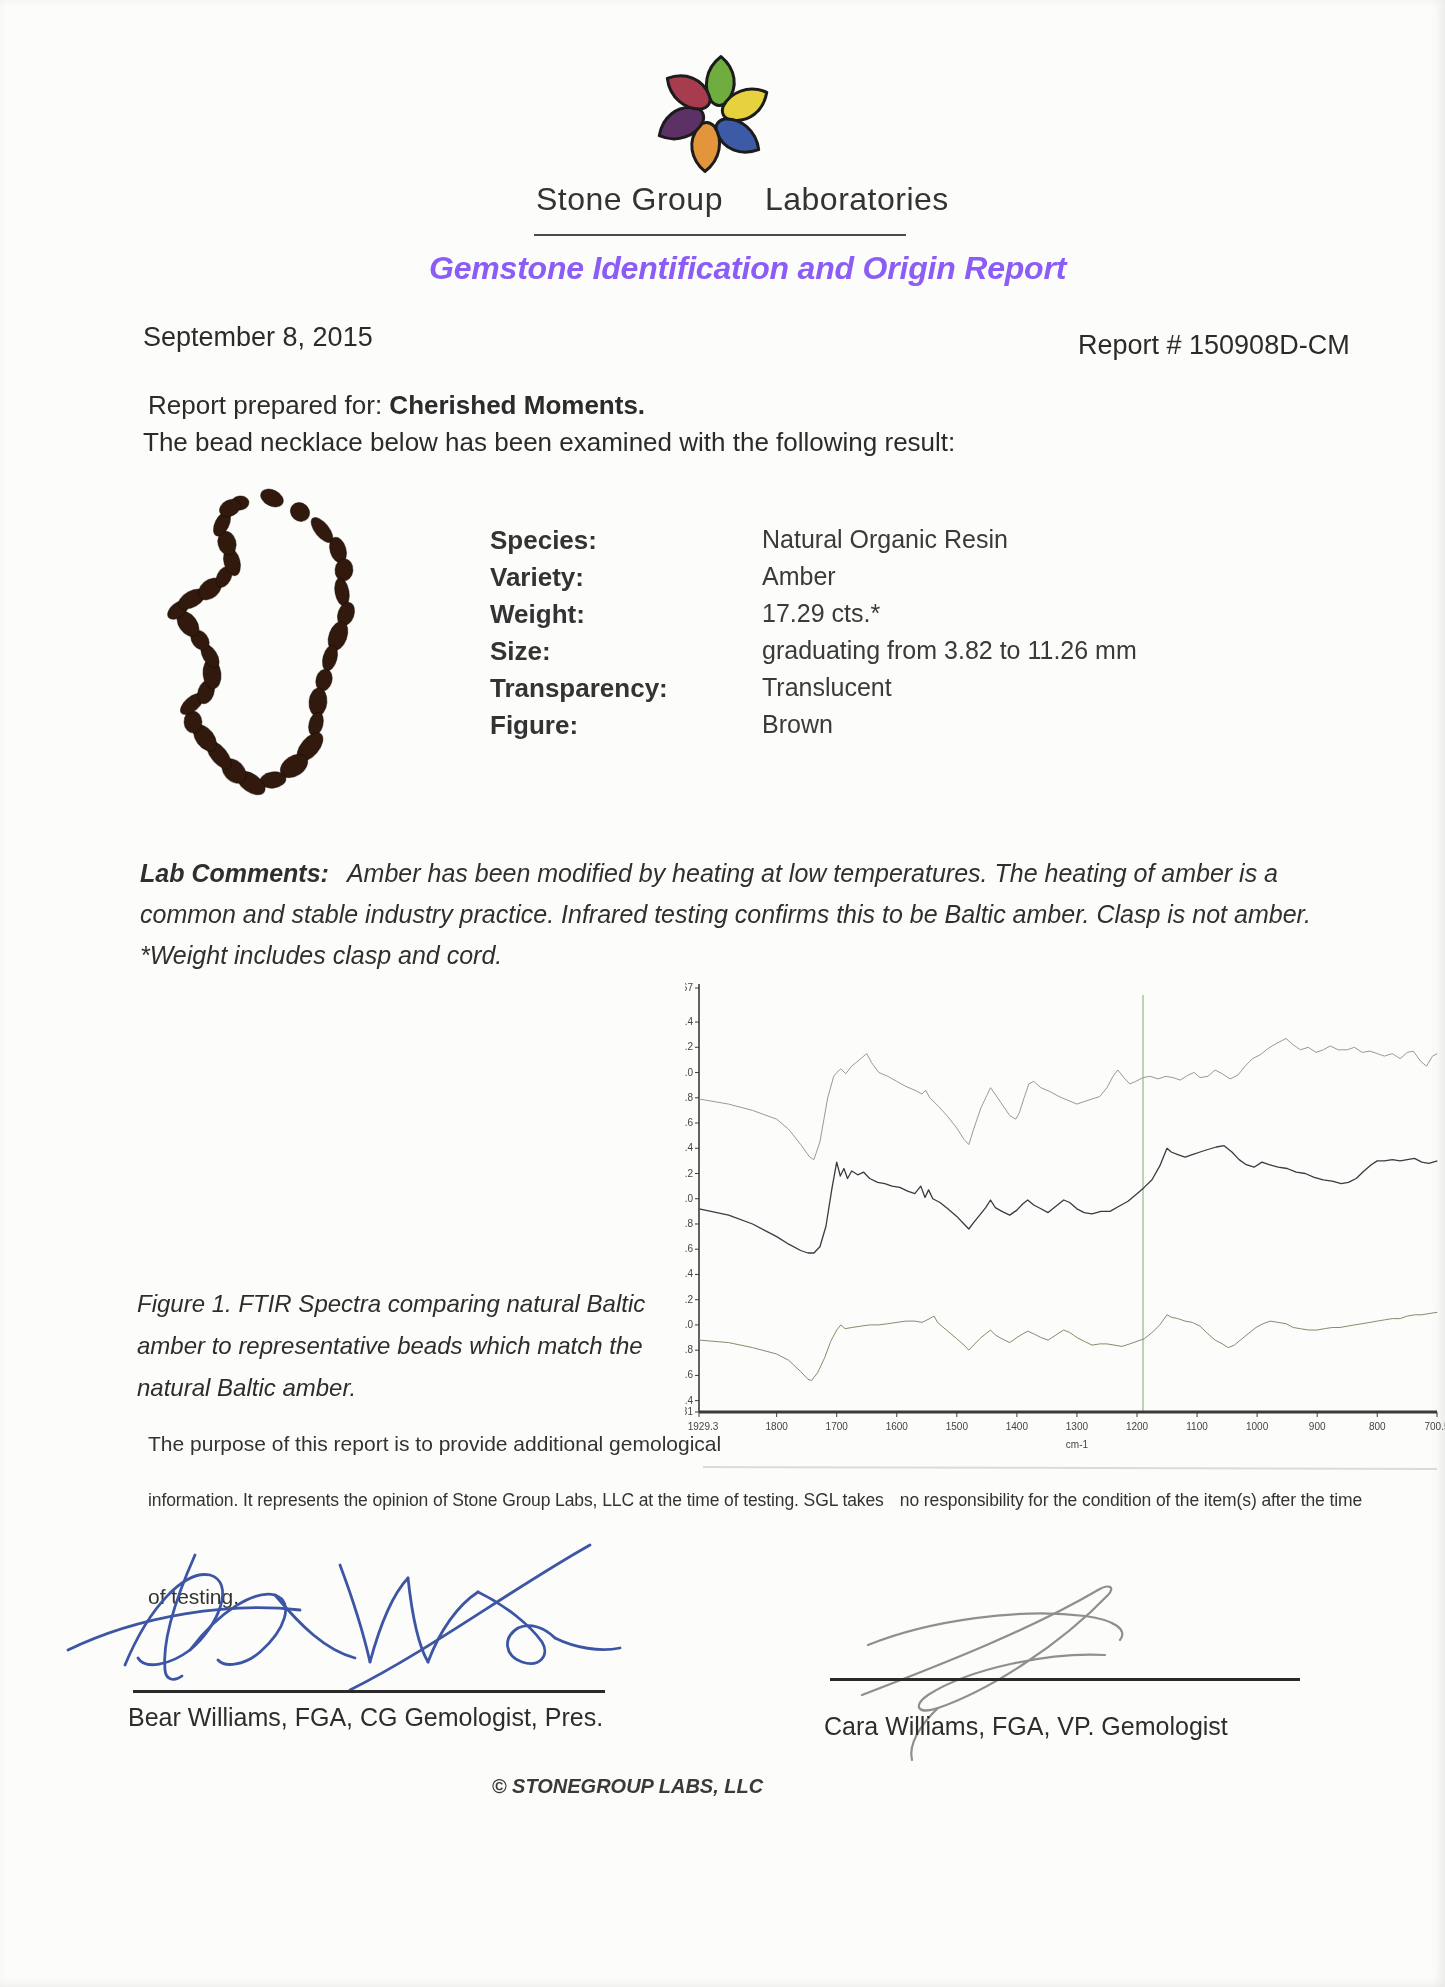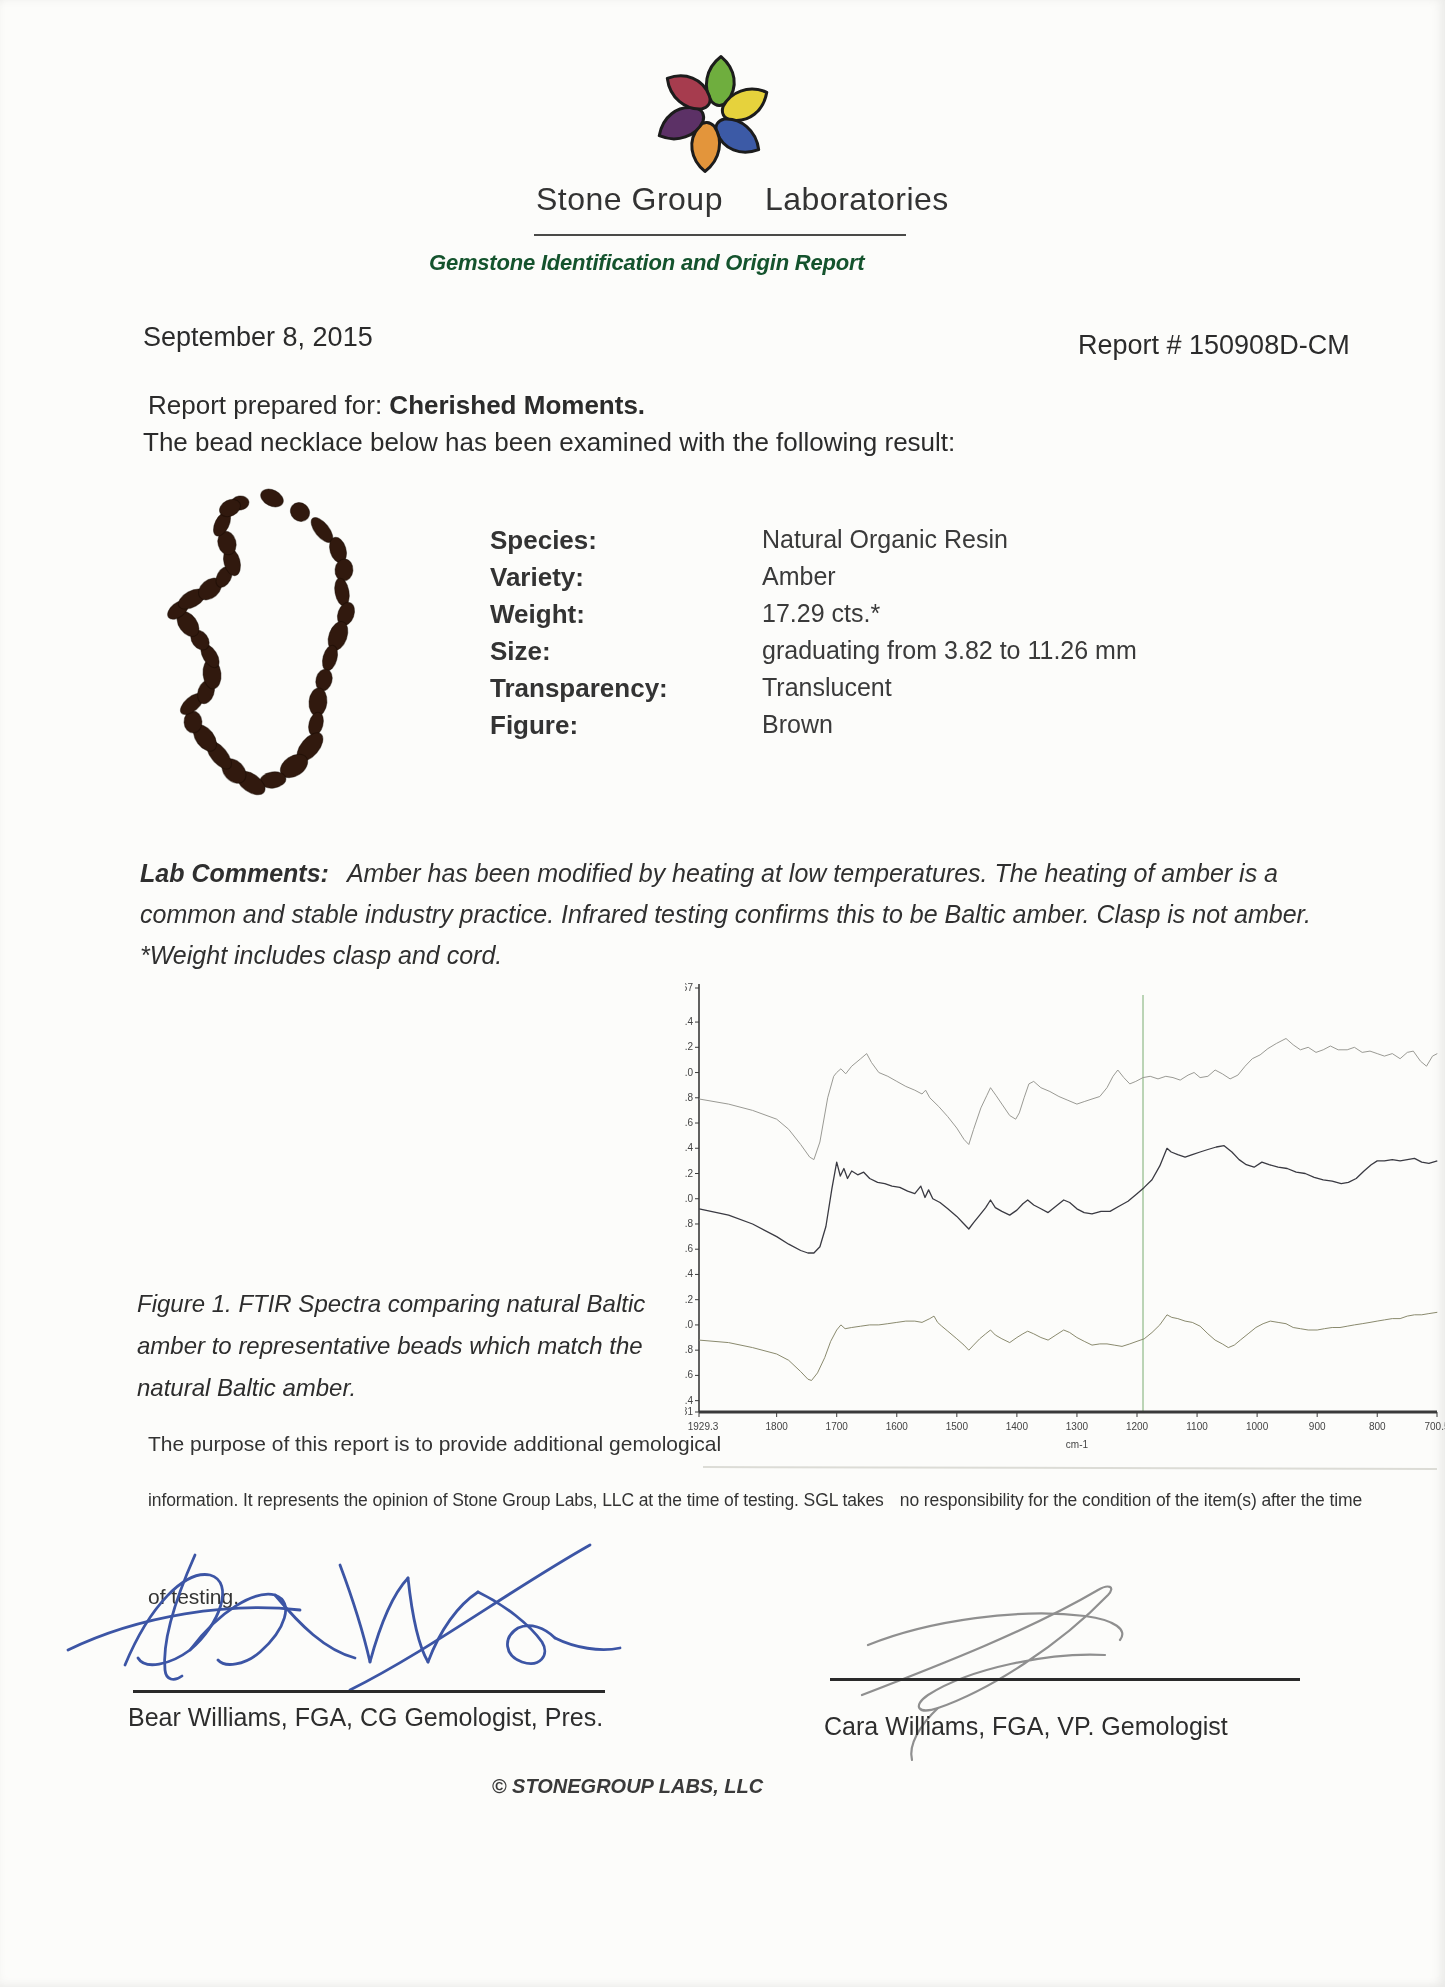--- a/index.html
+++ b/index.html
@@ -6,21 +6,21 @@
   .page{
     position:relative; width:1445px; height:1987px; margin:0 auto;
     background:#fcfcfa; overflow:hidden;
     font-family:"Liberation Sans", sans-serif; color:#2b2b2b;
     box-shadow:inset -6px 0 10px rgba(0,0,0,0.05), inset 0 -4px 8px rgba(0,0,0,0.03);
   }
   .abs{position:absolute;}
   .brand{left:536px; top:181px; font-size:32px; color:#333; letter-spacing:0.5px; white-space:nowrap;}
   .brand .gap{display:inline-block; width:42px;}
   .brand-underline{left:534px; top:234px; width:372px; height:2px; background:#4a4a48;}
-  .report-title{left:429px; top:250px; font-size:22px; font-weight:bold; font-style:italic; letter-spacing:-0.2px; color:#14532d; white-space:nowrap;}
+  .report-title{left:429px; top:250px; font-size:32px; font-weight:bold; font-style:italic; letter-spacing:-0.2px; color:#8b5cf6; white-space:nowrap;}
   .date{left:143px; top:322px; font-size:27px;}
   .report-no{left:1078px; top:330px; font-size:27px;}
   .intro1{left:148px; top:390px; font-size:26px;}
   .intro1 b{font-weight:bold;}
   .intro2{left:143px; top:427px; font-size:26px;}
   .specs{left:490px; top:525px;}
   .spec-row{display:flex; height:37px; align-items:flex-start;}
   .spec-label{width:272px; font-size:26px; font-weight:bold; color:#333;}
   .spec-value{font-size:25px; color:#3a3a3a; white-space:nowrap;}
   .labc{left:140px; top:853px; width:1240px; font-size:25px; font-style:italic; line-height:41px; color:#2f2f2f;}

